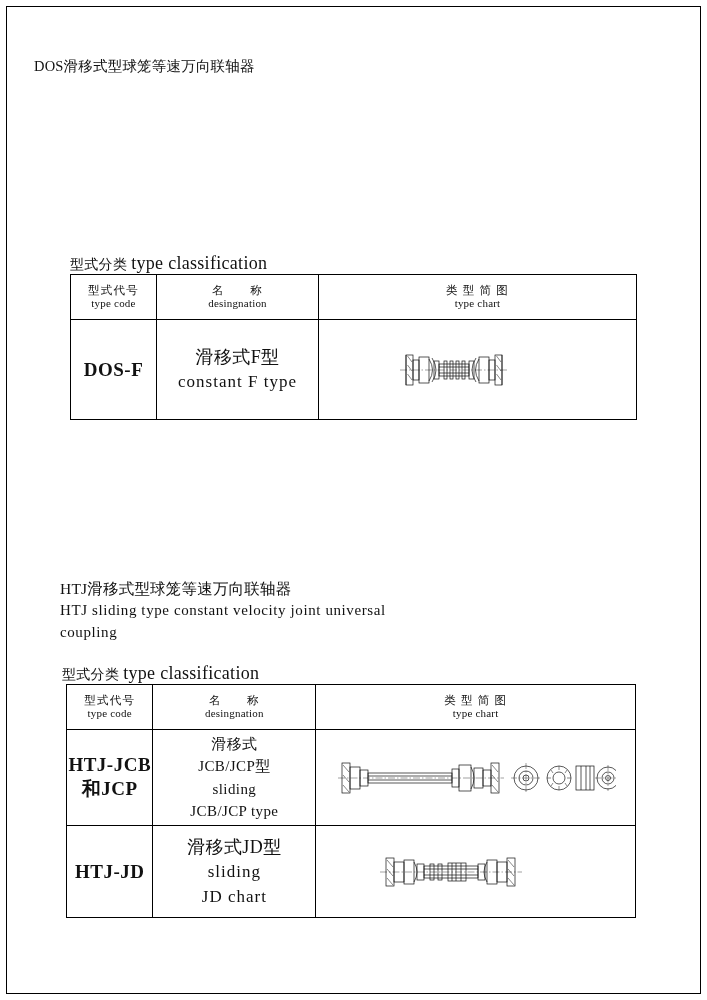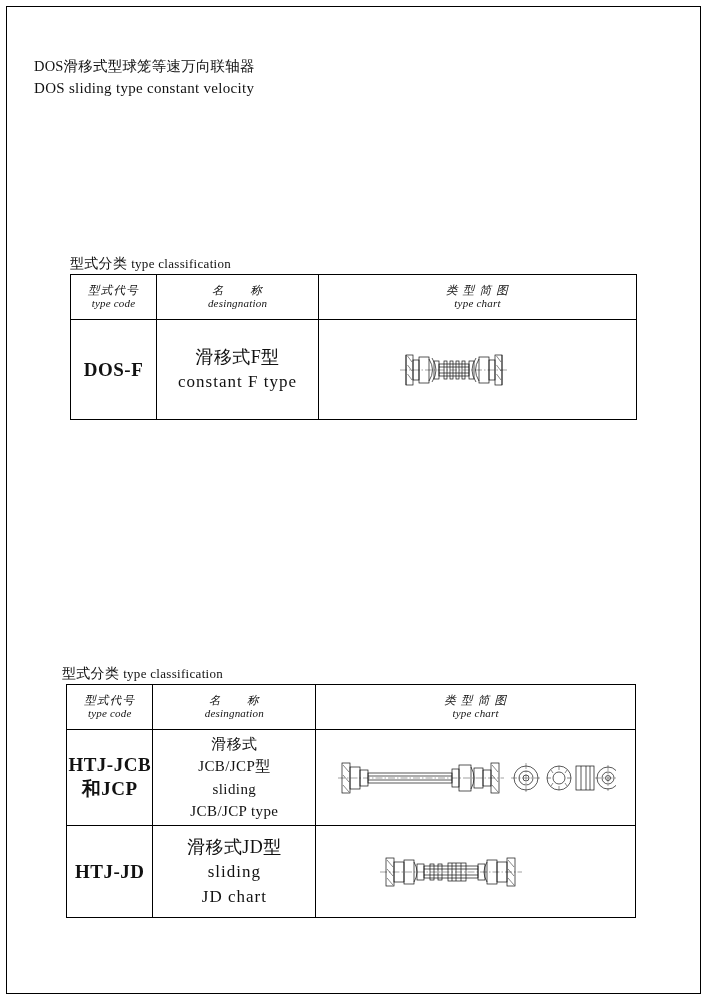--- a/index.html
+++ b/index.html
@@ -70,21 +70,21 @@
 
   
   .tc-label {
     position: absolute;
     font-size: 14.5px;
     line-height: 19px;
     letter-spacing: 0.3px;
     white-space: nowrap;
   }
   .tc-label .cn { font-size: 14px; }
-  .tc-label .en { font-size: 13px; }
+  .tc-label .en { font-size: 18px; }
   #tc1 { left: 70px; top: 254px; }
   #tc2 { left: 62px; top: 664px; }
 
   
   table.type-table {
     position: absolute;
     border-collapse: collapse;
     table-layout: fixed;
     background: #fff;
   }
@@ -97,21 +97,20 @@
   .col-code  { width: 86px; }
   .col-desig { width: 162px; }
   .col-chart { width: 318px; }
 
   #table1 { left: 70px; top: 274px; width: 566px; }
   #table2 { left: 66px; top: 684px; width: 570px; }
 
   .hdr-cell {
     height: 44px;
     line-height: 1.25;
-    font-style: italic;
   }
   .hdr-cn {
     display: block;
     font-size: 11.5px;
     letter-spacing: 1.2px;
   }
   .hdr-en {
     display: block;
     font-size: 11px;
     letter-spacing: 0.2px;
@@ -147,21 +146,20 @@
 </style>
 </head>
 <body>
 
 <div class="page-border"></div>
 
 <div class="content">
 
   <div class="sec1-heading">
     <div class="h-cn">DOS滑移式型球笼等速万向联轴器</div>
-    <div class="h-en">DOS sliding type constant velocity</div>
   </div>
 
   <div class="tc-label" id="tc1">
     <span class="cn">型式分类</span>
     <span class="en">type classification</span>
   </div>
 
   <table class="type-table" id="table1">
     <colgroup>
       <col class="col-code">
@@ -229,20 +227,25 @@
             </g>
 
             <line x1="2" y1="29" x2="110" y2="29" stroke-width="0.4" stroke-dasharray="7,2,1.5,2"></line>
           </svg>
           </span>
         </td>
       </tr>
     </tbody>
   </table>
 
+  <div class="sec2-heading">
+    <div class="h-cn big">HTJ滑移式型球笼等速万向联轴器</div>
+    <div class="h-en wide">HTJ sliding type constant velocity joint universal</div>
+    <div class="h-en wide">coupling</div>
+  </div>
 
   <div class="tc-label" id="tc2">
     <span class="cn">型式分类</span>
     <span class="en">type classification</span>
   </div>
 
   <table class="type-table" id="table2">
     <colgroup>
       <col class="col-code">
         <col class="col-desig">

